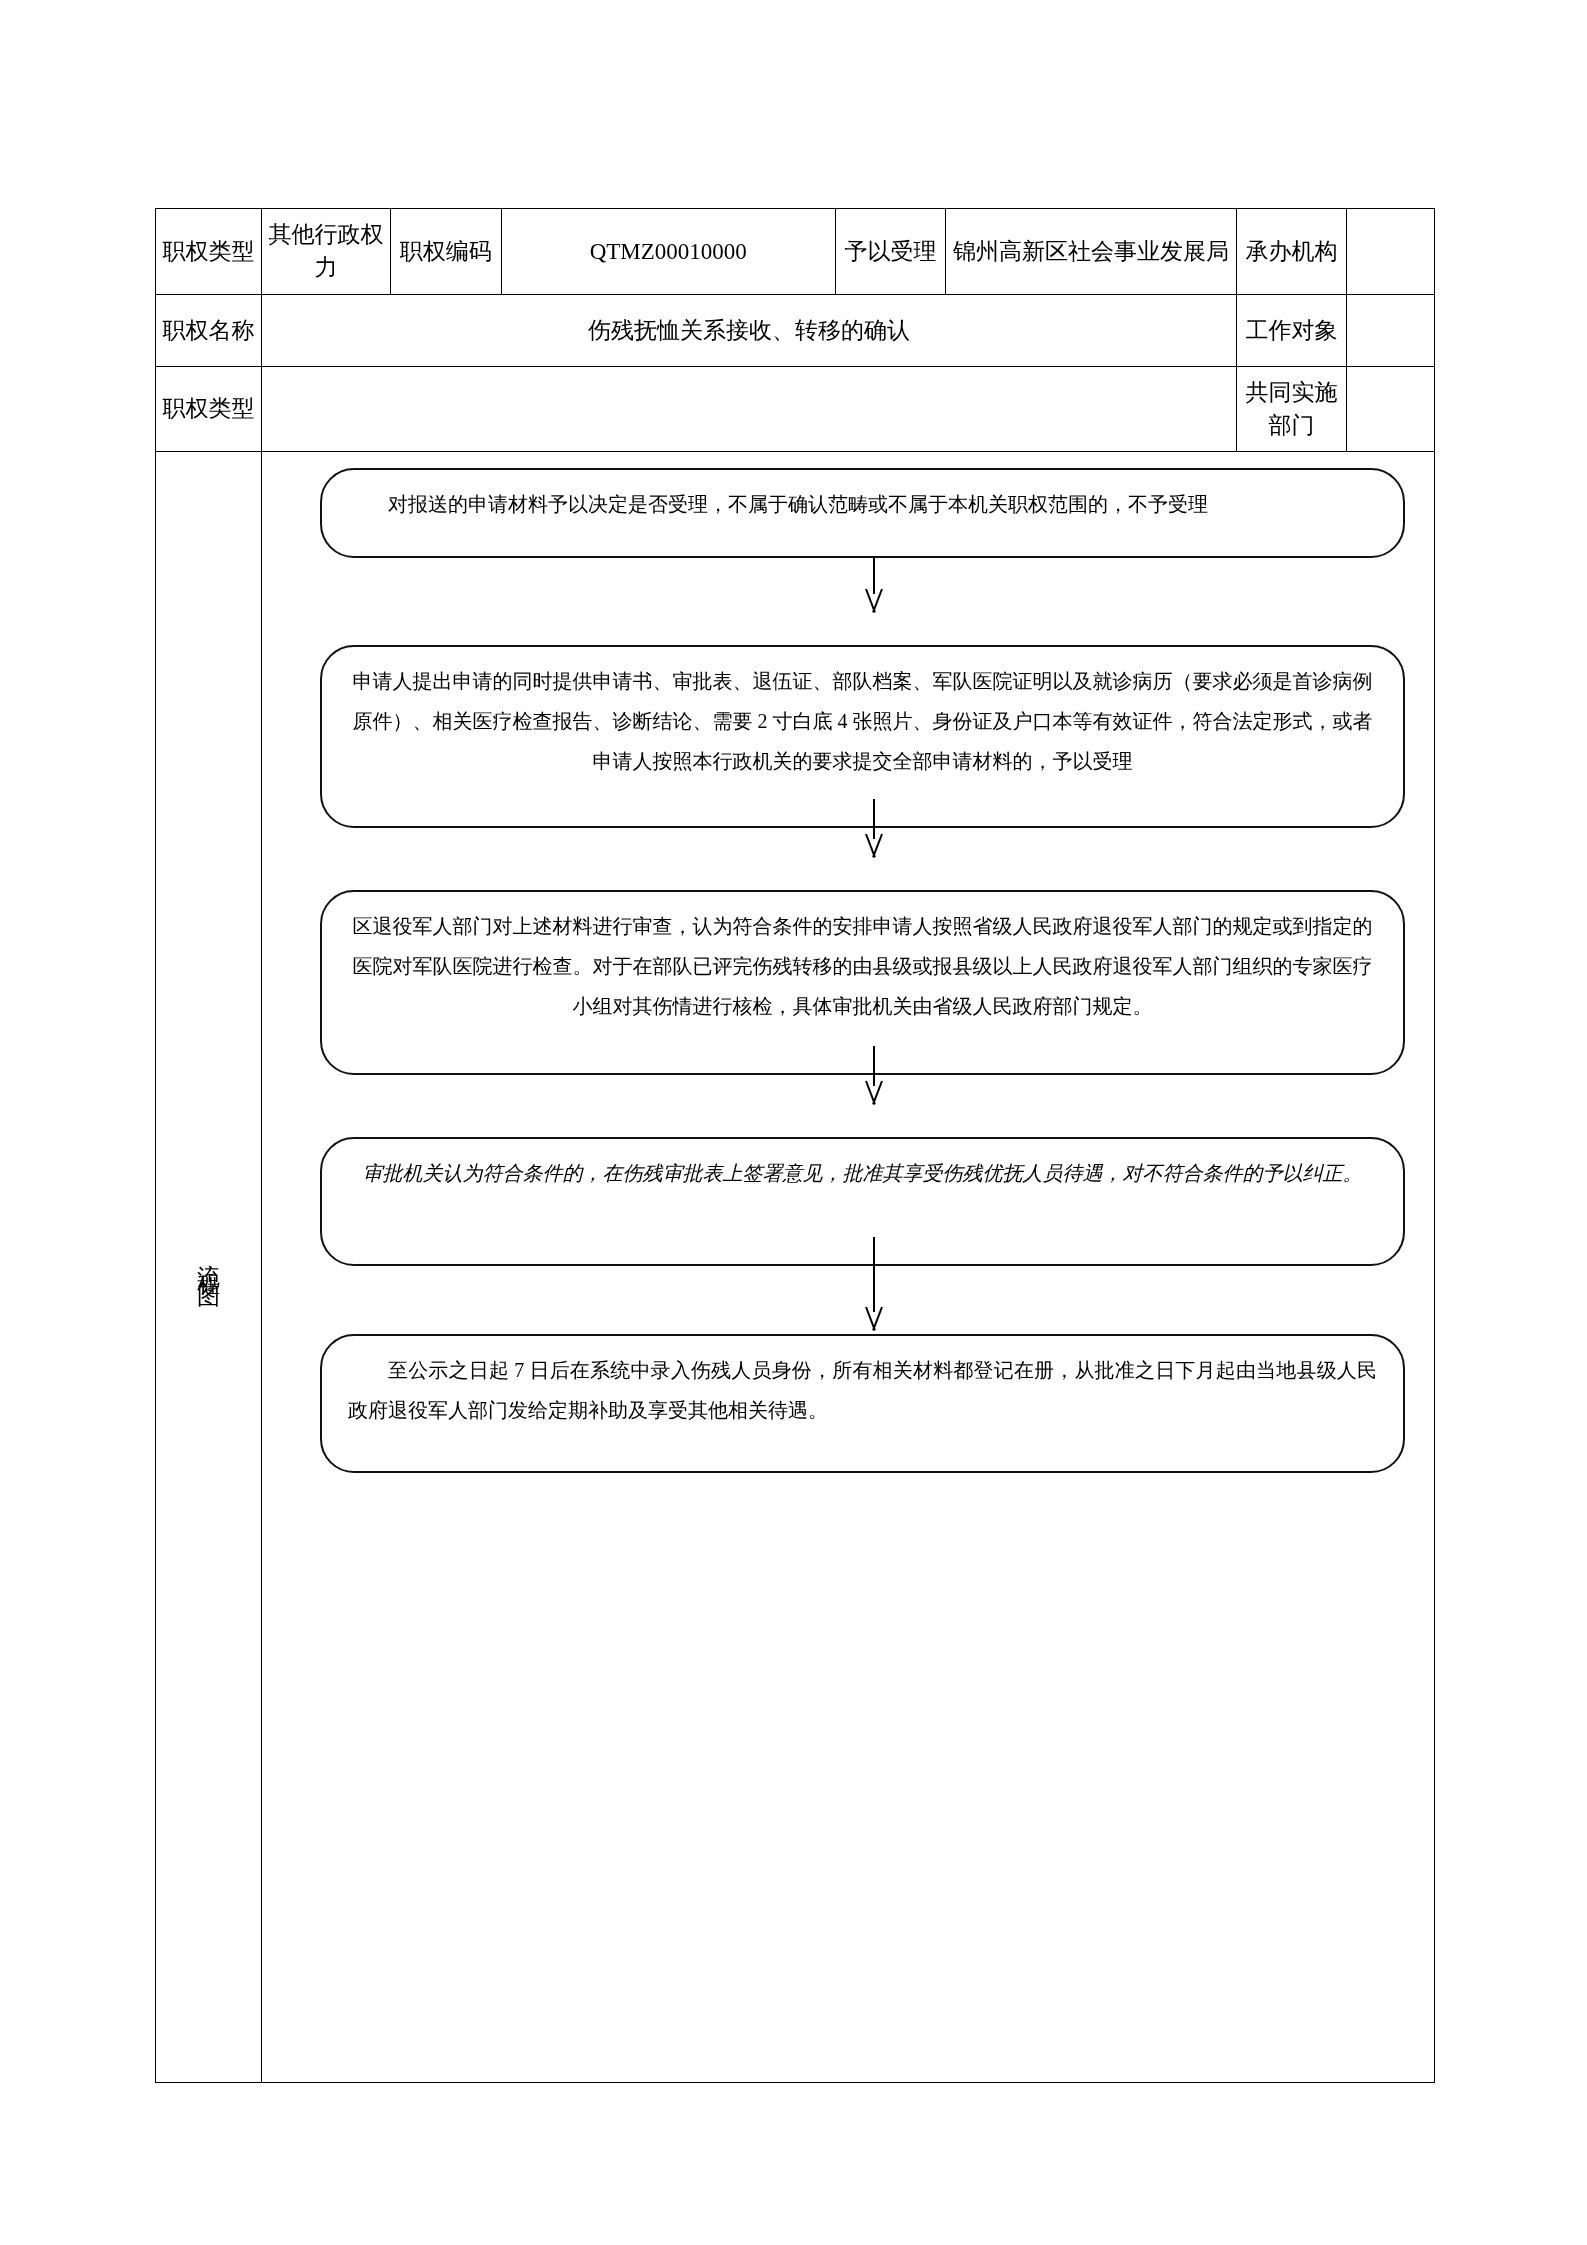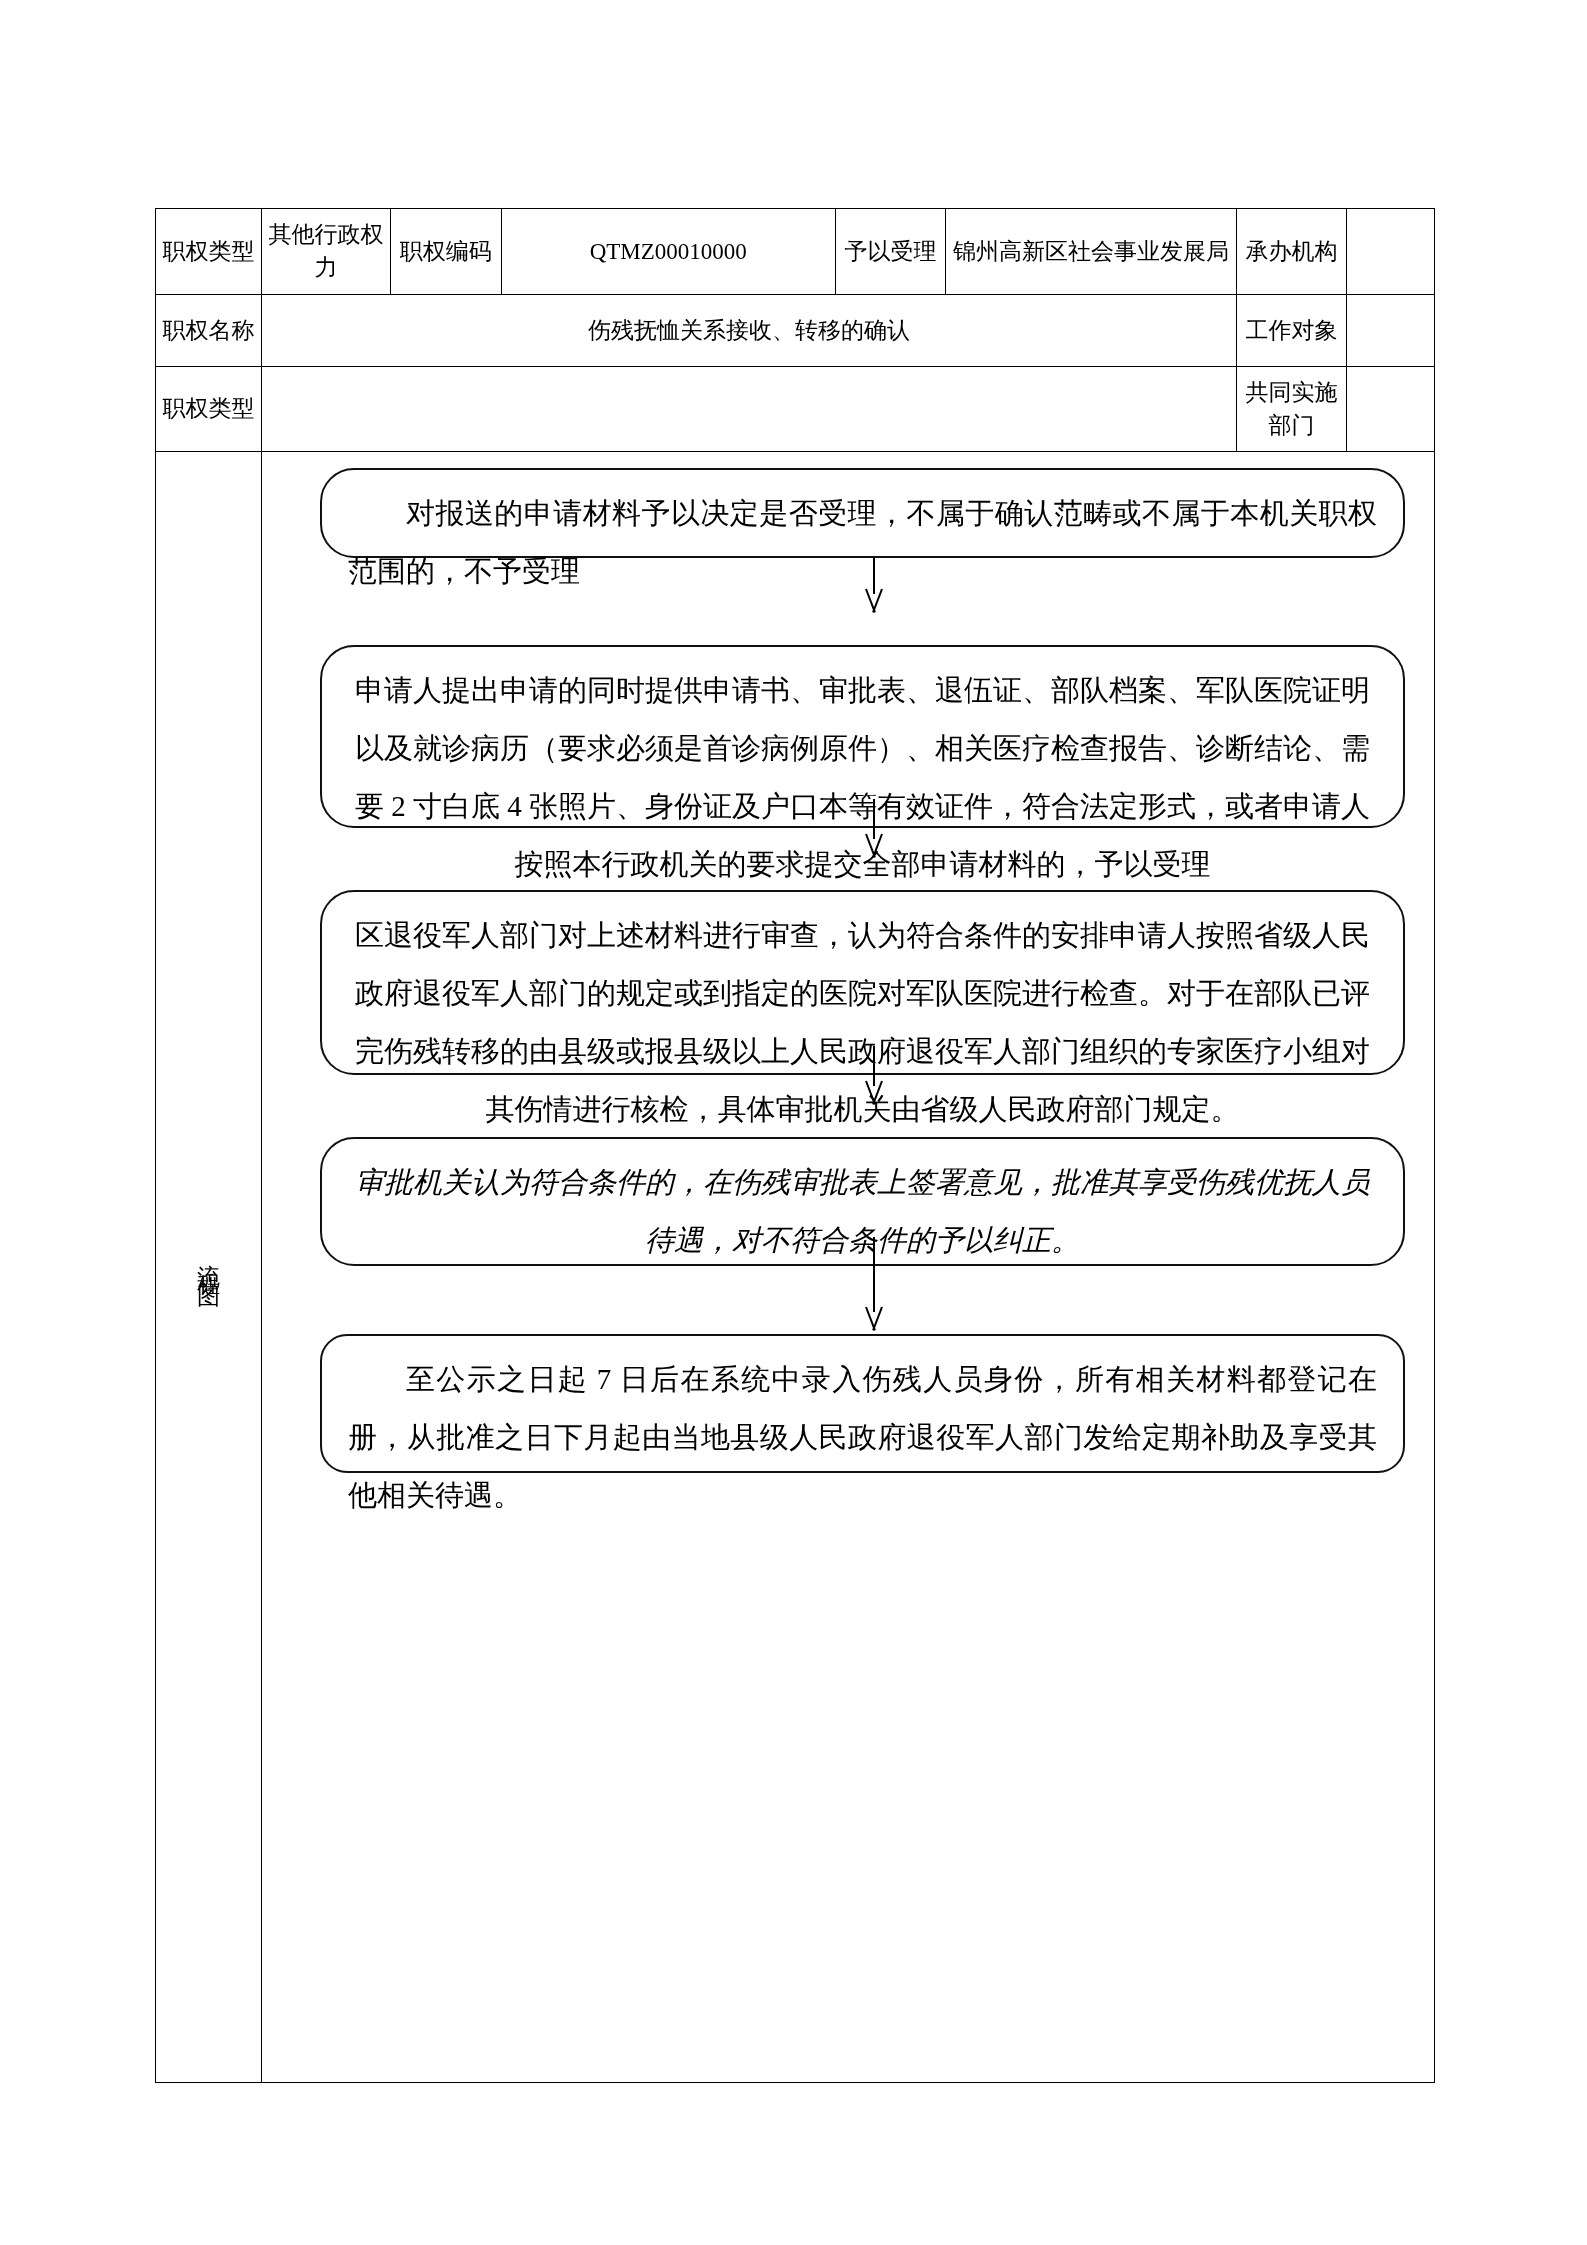--- a/index.html
+++ b/index.html
@@ -85,21 +85,21 @@
   }
 
   .flow-box {
     position: absolute;
     left: 58px;
     width: 1085px;
     border: 2px solid #111111;
     border-radius: 34px;
     box-sizing: border-box;
     background: #ffffff;
-    font-size: 29px;
+    font-size: 20px;
     line-height: 2.0;
     text-align: justify;
     text-justify: inter-ideograph;
     padding: 14px 26px 14px 26px;
     font-family: "Liberation Serif", "DejaVu Serif", serif;
   }
   .flow-box .indent { text-indent: 2em; display: block; }
   .flow-box.center-txt { text-align: center; margin-top: 29px; }
 
   .connector {
@@ -244,21 +244,21 @@
 
             <div class="flow-box center-txt" style="top:656px; height:129px;font-style:italic;">
               <span>审批机关认为符合条件的，在伤残审批表上签署意见，批准其享受伤残优抚人员待遇，对不符合条件的予以纠正。</span>
             </div>
 
             <div class="connector" style="top:785px; height:97px;">
               <div class="stem" style="height:75px;"></div>
               <div class="head-v" style="top:70px;"></div>
             </div>
 
-            <div class="flow-box" style="top:882px; height:139px;border-radius:27px;">
+            <div class="flow-box" style="top:882px; height:139px;">
               <span class="indent">至公示之日起 7 日后在系统中录入伤残人员身份，所有相关材料都登记在册，从批准之日下月起由当地县级人民政府退役军人部门发给定期补助及享受其他相关待遇。</span>
             </div>
 
           </div>
         </td>
       </tr>
     </tbody>
   </table>
 
 </div>

